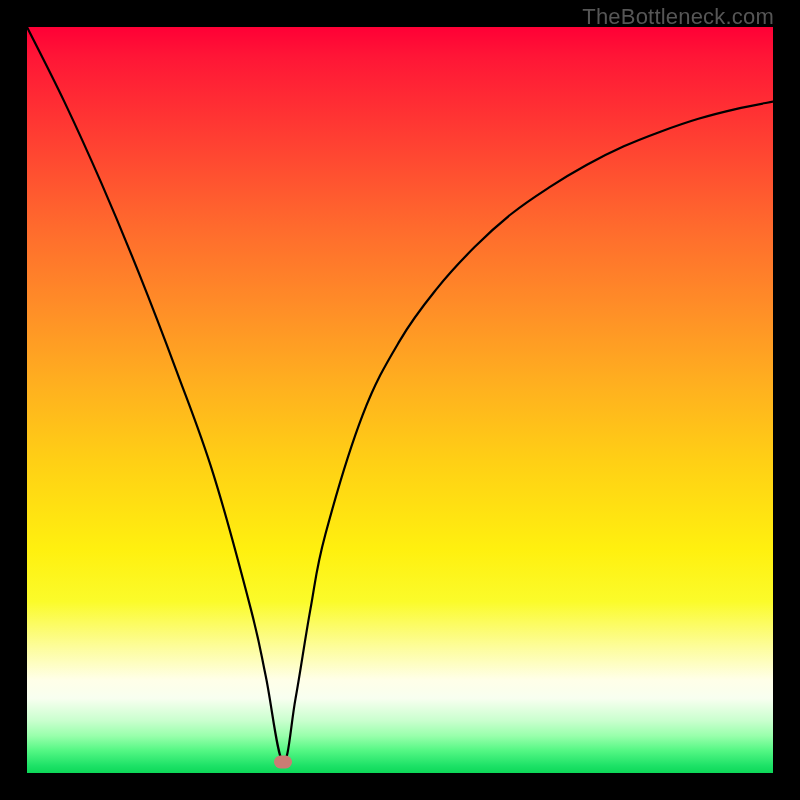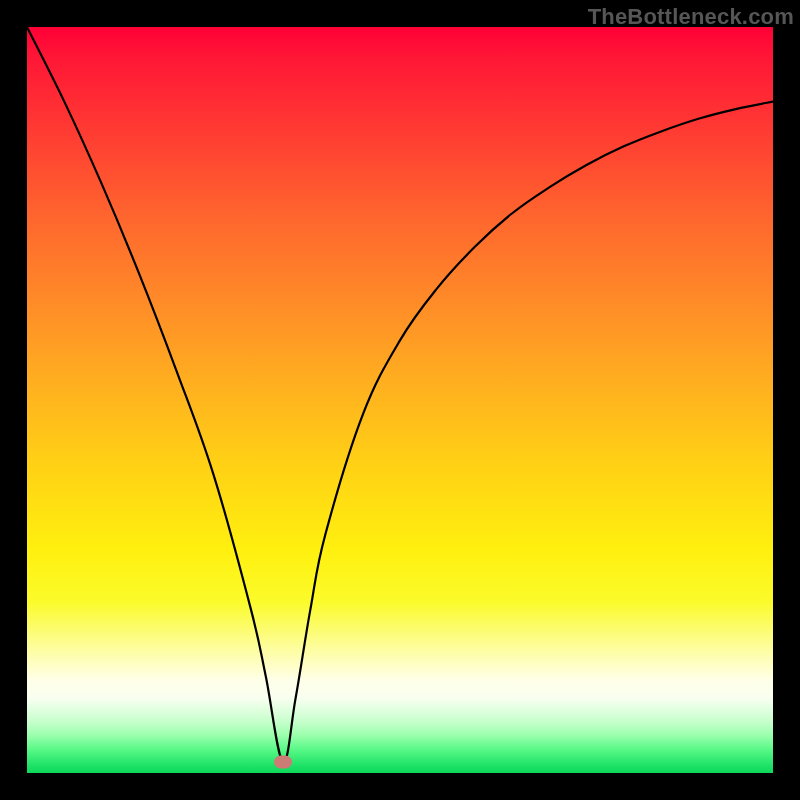--- a/index.html
+++ b/index.html
@@ -38,25 +38,25 @@
       #c9ffce 93%,
       #99ffac 95%,
       #54f784 97%,
       #1ee267 99%,
       #0cd858 100%
     );
   }
   .watermark {
     position: absolute;
     top: 4px;
-    right: 6px;
+    right: 26px;
     color: #565656;
     font-size: 22px;
     letter-spacing: 0.2px;
-    font-weight: 700;
+    font-weight: 400;
     z-index: 5;
   }
   svg.curve {
     position: absolute;
     left: 0; top: 0;
     width: 100%; height: 100%;
   }
   .marker {
     position: absolute;
     width: 18px;

